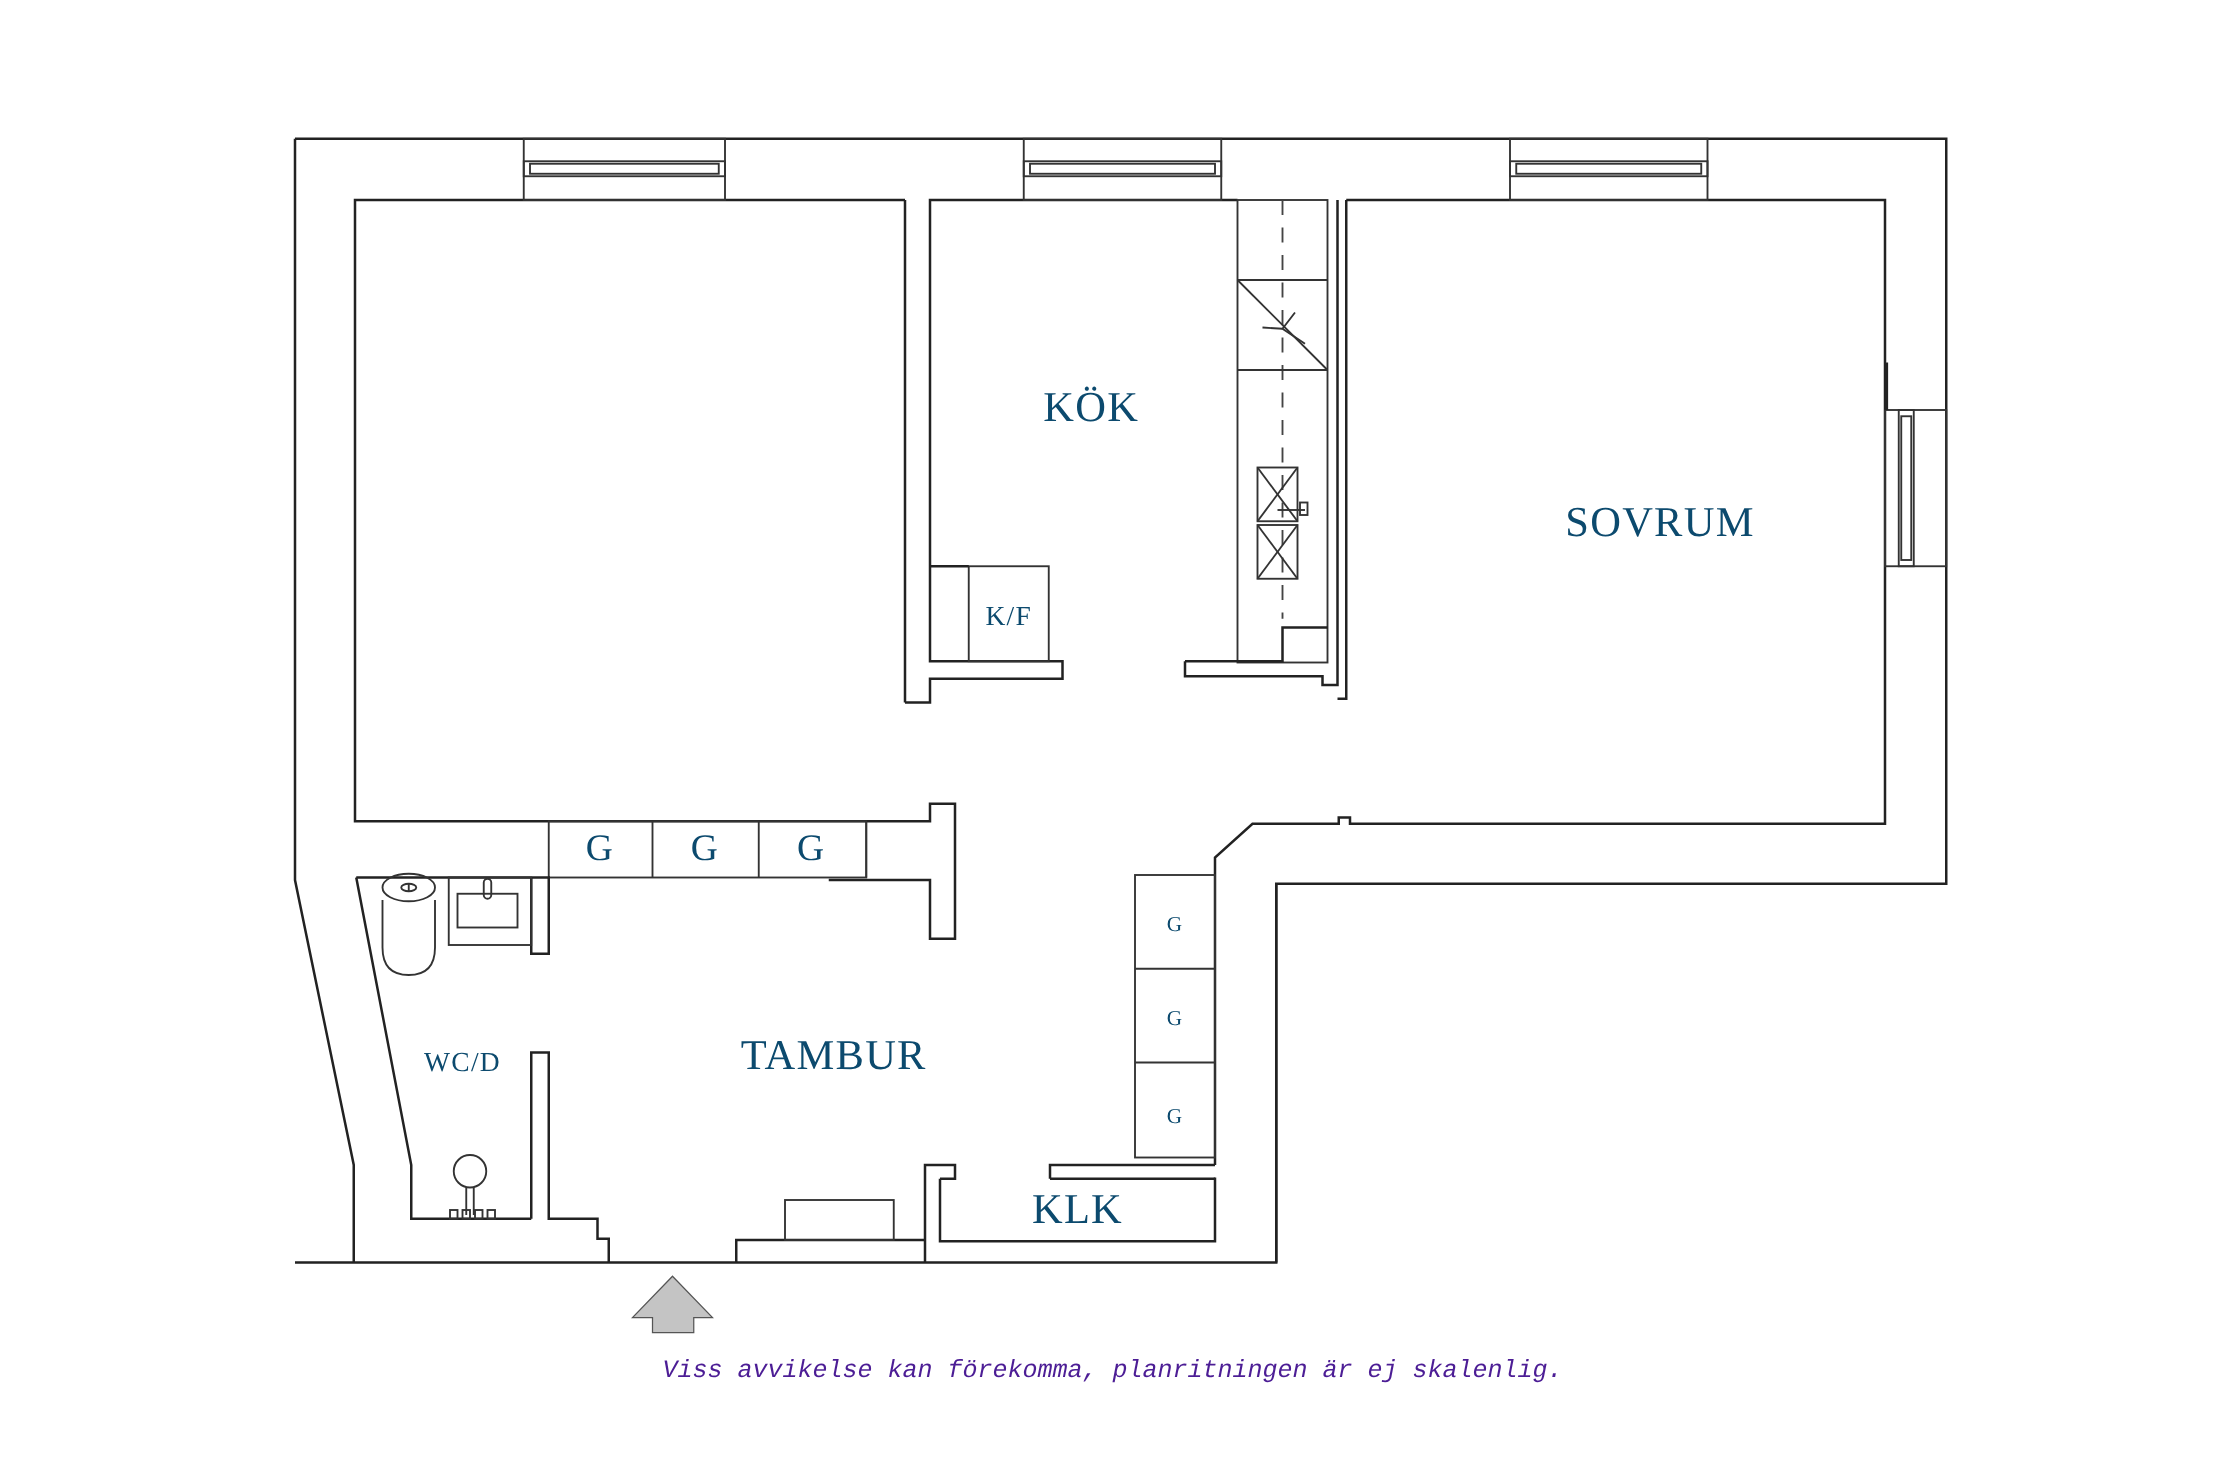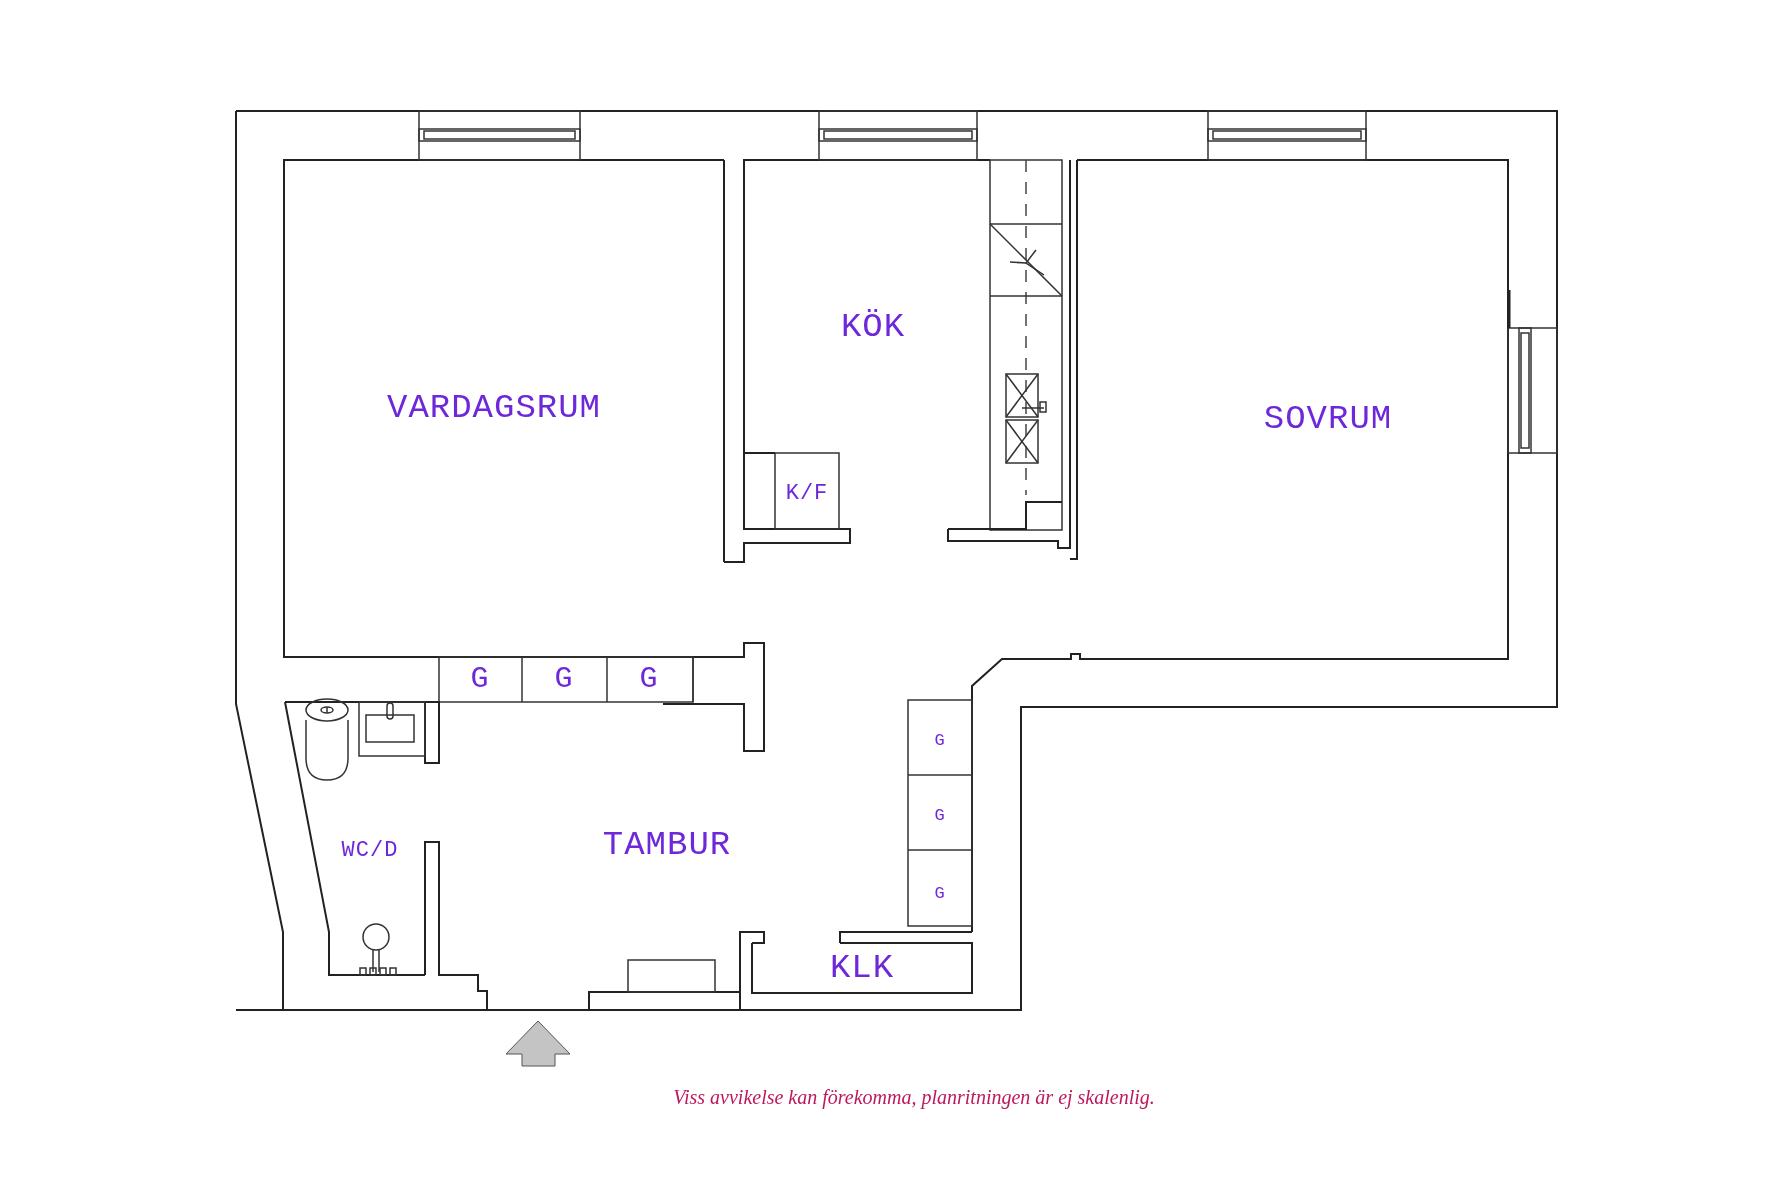--- a/index.html
+++ b/index.html
@@ -2,27 +2,27 @@
 <html><head>
 <meta charset="utf-8">
 <style>
   html, body { margin: 0; padding: 0; background: #ffffff; }
   body { width: 1780px; height: 1187px; position: relative; overflow: hidden; }
   .plan { position: absolute; left: 0; top: 0; width: 1780px; height: 1187px; }
   .plan svg { position: absolute; left: 0; top: 0; }
   .wall { fill: none; stroke: #222; stroke-width: 2; }
   .thin { fill: none; stroke: #333; stroke-width: 1.5; }
   .dash { fill: none; stroke: #444; stroke-width: 1.5; stroke-dasharray: 12 10; }
-  .label { position: absolute; font-family: Liberation Mono, monospace; color: #6d28d9; letter-spacing: 1px; white-space: nowrap; transform: translate(-50%, -50%); }
+  .label { position: absolute; font-family: Liberation Serif, serif; color: #0c4a6e; letter-spacing: 1px; white-space: nowrap; transform: translate(-50%, -50%); }
   .room-lg { font-size: 34px; }
   .room-md { font-size: 22px; }
   .g-lg { font-size: 30px; }
   .g-sm { font-size: 17px; }
   .disclaimer { position: absolute; left: 890px; top: 1097px; transform: translate(-50%, -50%);
-    font-family: Liberation Serif, serif; font-style: italic; font-size: 20px; color: #be185d; white-space: nowrap; margin-left: 24px; }
+    font-family: Liberation Mono, monospace; font-style: italic; font-size: 20px; color: #4c1d95; white-space: nowrap; }
 </style>
 </head>
 <body>
 
 <div class="plan">
   <svg width="1780" height="1187" viewBox="0 0 1780 1187">
 
     <g>
       <polyline class="wall" points="236,111 1557,111 1557,707 1021,707 1021,1010 236,1010 236,1010"></polyline>
 
@@ -139,21 +139,20 @@
       <rect class="thin" x="1519" y="328" width="12" height="125"></rect>
       <rect class="thin" x="1521" y="333" width="8" height="115"></rect>
       <line class="wall" x1="1509" y1="290" x2="1509" y2="328" style="stroke-width:3"></line>
     </g>
 
     <g>
       <polygon points="538,1021 570,1054 555,1054 555,1066 522,1066 522,1054 506,1054" fill="#c4c4c4" stroke="#555" stroke-width="1"></polygon>
     </g>
   </svg>
 
-  <div class="label room-lg" style="left:494px; top:408px;">VARDAGSRUM</div>
   <div class="label room-lg" style="left:873px; top:327px;">KÖK</div>
   <div class="label room-lg" style="left:1328px; top:419px;">SOVRUM</div>
   <div class="label room-lg" style="left:667px; top:845px;">TAMBUR</div>
   <div class="label room-md" style="left:370px; top:850px;text-align:right;">WC/D</div>
   <div class="label room-lg" style="left:862px; top:968px;">KLK</div>
   <div class="label room-md" style="left:807px; top:493px;">K/F</div>
 
   <div class="label g-lg" style="left:480px; top:679px;">G</div>
   <div class="label g-lg" style="left:564px; top:679px;">G</div>
   <div class="label g-lg" style="left:649px; top:679px;">G</div>

